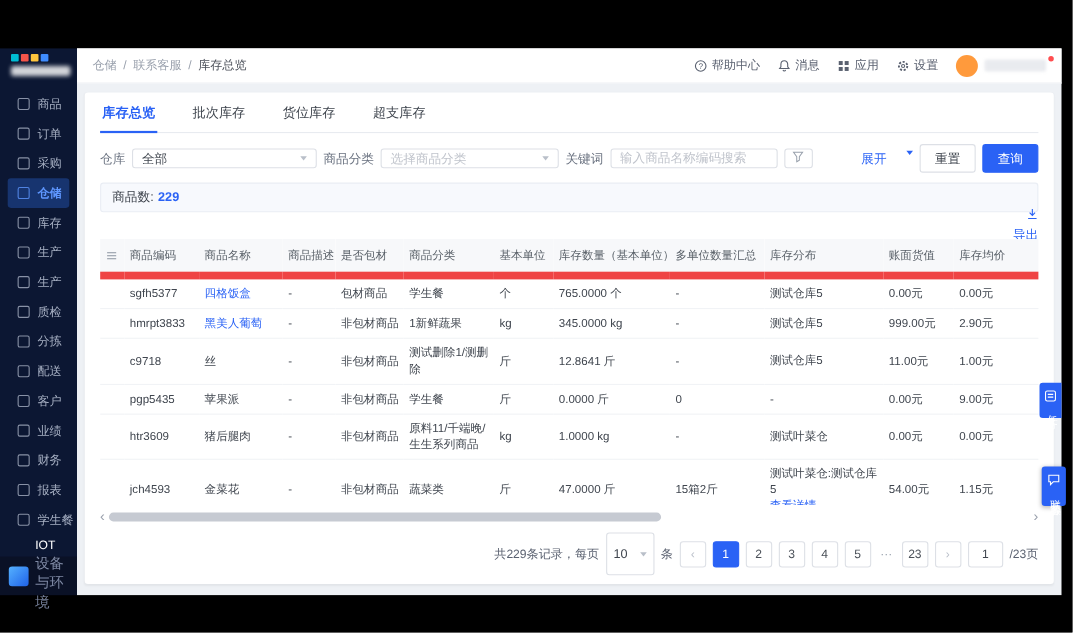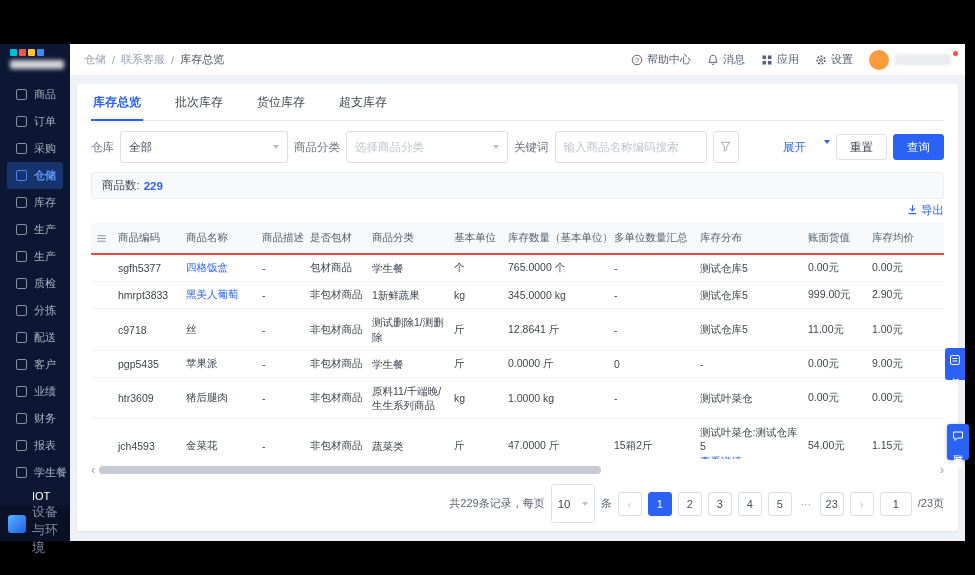--- a/index.html
+++ b/index.html
@@ -38,45 +38,45 @@
 
   
   .content { flex: 1; padding: 8px 7px 10px; min-height: 0; }
   .card { background: #fff; height: 100%; border-radius: 3px; padding: 0 14px 8px; box-shadow: 0 1px 2px rgba(0,0,0,.05); display: flex; flex-direction: column; overflow: hidden; }
   .tabs { display: flex; gap: 30px; border-bottom: 1px solid #e8ebf0; height: 37px; flex-shrink: 0; }
   .tab { display: flex; align-items: center; font-size: 12px; color: #3f454e; cursor: pointer; position: relative; padding: 0 2px; }
   .tab.active { color: #2a62f5; font-weight: bold; }
   .tab.active::after { content: ""; position: absolute; left: 0; right: 0; bottom: -1px; height: 2px; background: #2a62f5; }
 
   .filters { display: flex; align-items: center; margin-top: 10px; font-size: 11.5px; color: #6a7280; gap: 6px; flex-shrink: 0; }
-  .box { height: 32px; border: 1px solid #dde0e6; border-radius: 3px; display: flex; align-items: center; padding: 0 8px; background: #fff; color: #3f454e; font-size: 11.5px; }
+  .box { height: 18px; border: 1px solid #dde0e6; border-radius: 3px; display: flex; align-items: center; padding: 0 8px; background: #fff; color: #3f454e; font-size: 11.5px; }
   .caret { width: 0; height: 0; border-left: 3.5px solid transparent; border-right: 3.5px solid transparent; border-top: 4px solid #b9bfc9; margin-left: auto; flex-shrink: 0; }
   .placeholder { color: #c0c4cc; overflow: hidden; white-space: nowrap; }
   .w-select { width: 168px; }
   .c-select { width: 162px; }
   .k-input { width: 152px; font-family: inherit; outline: none; }
   .k-input::placeholder { color: #c0c4cc; }
   .funnel { width: 26px; justify-content: center; color: #98a0ac; padding: 0; cursor: pointer; }
   .funnel svg { width: 11px; height: 11px; }
   .f-spacer { flex: 1; }
   .expand-link { color: #2a62f5; display: flex; gap: 18px; cursor: pointer; }
   .expand-link .caret { border-top-color: #2a62f5; margin-left: 0; }
   .btn { height: 26px; padding: 0 13px; border: 1px solid #dde0e6; border-radius: 3px; background: #fff; color: #3f454e; font-size: 11.5px; display: flex; align-items: center; cursor: pointer; }
   .btn-primary { background: #2a62f5; border-color: #2a62f5; color: #fff; }
 
   .summary { margin-top: 9px; height: 27px; background: #f7f9fd; border: 1px solid #e9edf4; border-radius: 3px; display: flex; align-items: center; padding: 0 10px; font-size: 11.5px; color: #3f454e; flex-shrink: 0; }
   .summary b { color: #2a62f5; margin-left: 4px; }
   .export-row { height: 23px; display: flex; justify-content: flex-end; align-items: center; flex-shrink: 0; }
-  .export-link { color: #2a62f5; font-size: 11.5px; display: flex; gap: 3px; align-items: center; cursor: pointer; }
+  .export-link { color: #2a62f5; font-size: 11.5px; display: flex; gap: 3px; align-items: flex-end; cursor: pointer; flex-direction: column; }
   .export-link svg { width: 11px; height: 11px; }
 
   
   .table-wrap { overflow: hidden; margin-top: 1px; }
   table { border-collapse: collapse; table-layout: fixed; font-size: 10.5px; color: #3f454e; width: 846px; }
-  th { background: #f7f8fa; font-weight: normal; color: #596068; text-align: left; padding: 8px 5px; border-bottom: 2px solid #ef4444; white-space: nowrap; overflow: hidden; }
+  th { background: #f7f8fa; font-weight: normal; color: #596068; text-align: left; padding: 8px 5px; border-bottom: 7px solid #ef4444; white-space: nowrap; overflow: hidden; }
   td { padding: 6px 5px; border-bottom: 1px solid #f1f3f6; white-space: nowrap; overflow: hidden; vertical-align: middle; }
   td.wrap { white-space: normal; line-height: 1.35; }
   .cell-link { color: #2a62f5; cursor: pointer; }
   .th-icon { color: #8a93a0; }
   .th-icon svg { width: 11px; height: 11px; display: block; }
 
   .scroll-row { display: flex; align-items: center; gap: 4px; margin-top: 4px; flex-shrink: 0; }
   .scroll-chevron { color: #9aa1ad; font-size: 13px; line-height: 1; cursor: pointer; }
   .scroll-track { flex: 1; height: 8px; position: relative; }
   .scroll-thumb { position: absolute; left: 0; top: 0; height: 8px; width: 60%; background: #c6cad2; border-radius: 4px; cursor: grab; }

